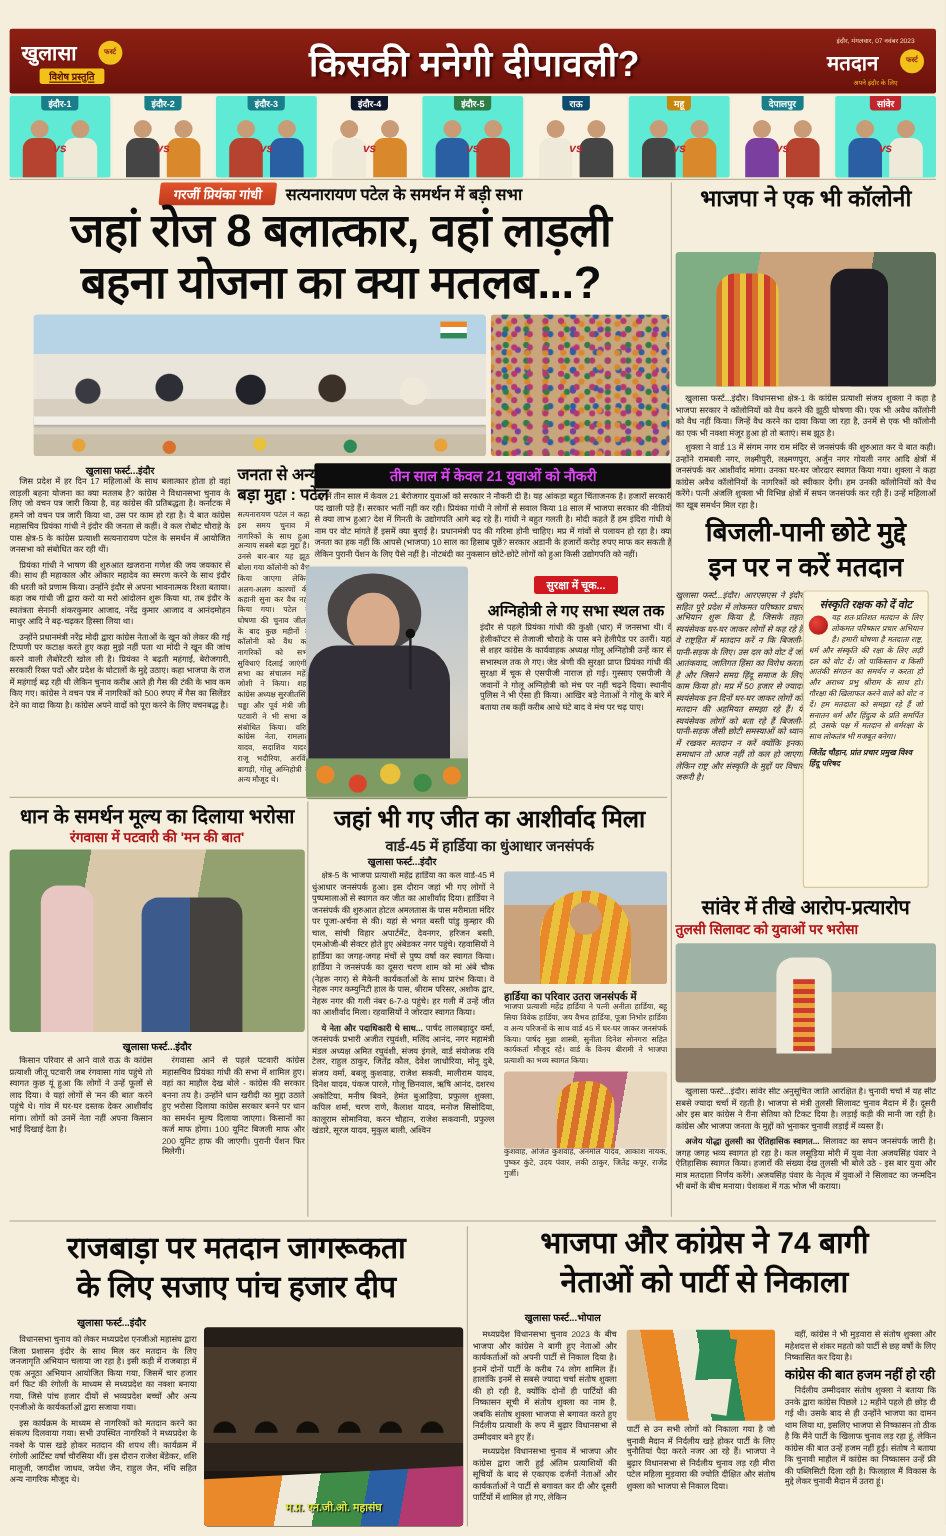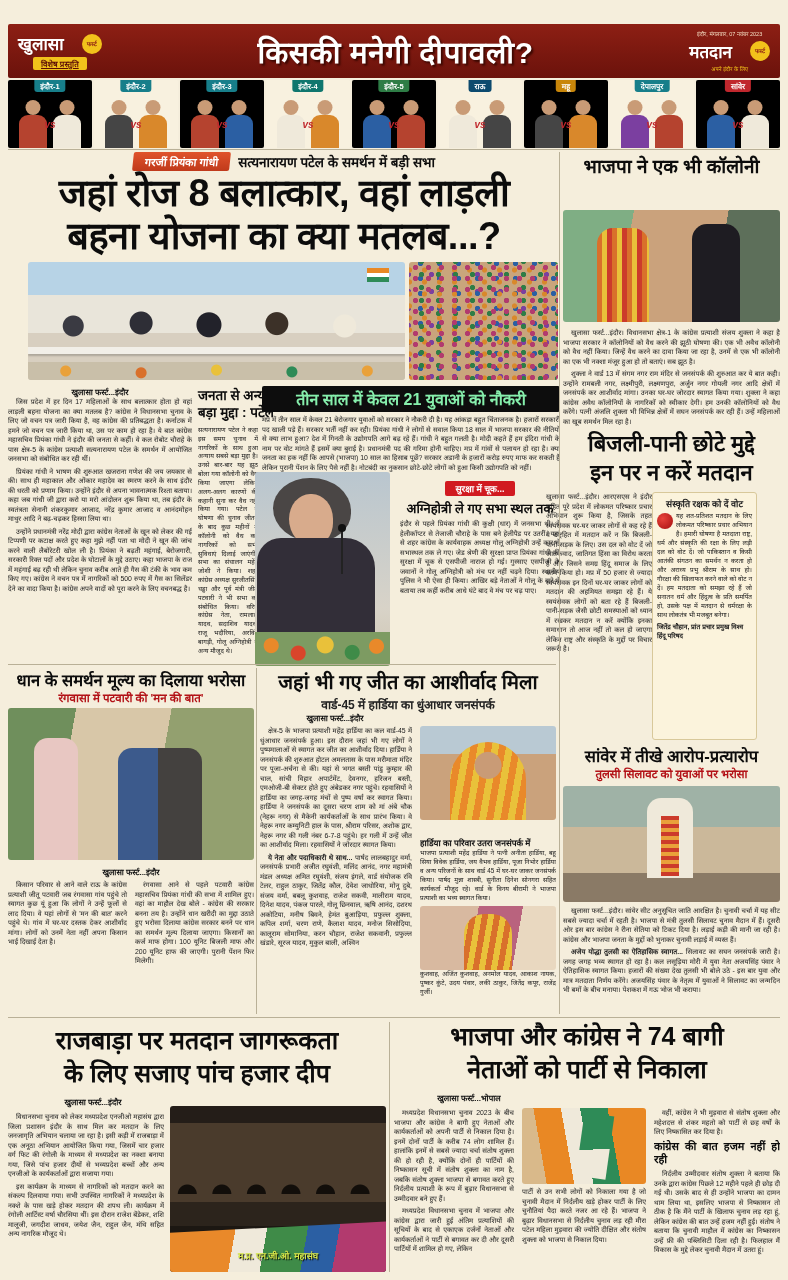--- a/index.html
+++ b/index.html
@@ -13,21 +13,21 @@
   .brand-row{display:flex;align-items:center;gap:18px;}
   .brand-word{color:#fff;font-weight:bold;font-size:17px;text-shadow:1px 1px 0 #40070342;}
   .badge-circle{background:#f2c21b;color:#8d1f14;font-size:6px;font-weight:bold;border-radius:50%;
                 width:20px;height:20px;display:flex;align-items:center;justify-content:center;text-align:center;line-height:1;}
   .special-box{background:#f2c21b;color:#5c0d07;font-size:8px;font-weight:bold;padding:1px 8px;border-radius:2px;text-decoration:underline;}
   .main-title{color:#fff;font-size:30px;font-weight:800;text-shadow:2px 2px 2px #3c0802;letter-spacing:.5px;}
   .right-dateline{color:#f4ddc2;font-size:5.5px;}
   .right-tagline{color:#f2c21b;font-size:5.5px;}
   
   .strip{position:absolute;left:8px;top:80px;width:772px;height:68px;display:flex;gap:2px;}
-  .seat{flex:1;position:relative;background:#000000;border-radius:2px;overflow:hidden;}
+  .seat{flex:1;position:relative;background:#5eead4;border-radius:2px;overflow:hidden;}
   .seat:nth-child(even){background:#f8f1df;}
   .seat-label{position:absolute;top:0;left:50%;transform:translateX(-50%);color:#fff;font-size:7.5px;
               font-weight:bold;padding:1px 6px;border-radius:0 0 3px 3px;white-space:nowrap;z-index:2;}
   .pair{position:absolute;bottom:0;left:0;right:0;height:56px;display:flex;align-items:flex-end;justify-content:center;text-align:center;}
   .person{position:relative;width:30px;height:52px;}
   .person::before{content:"";position:absolute;top:4px;left:50%;transform:translateX(-50%);
                   width:15px;height:15px;border-radius:50%;background:#c99b76;}
   .person::after{content:"";position:absolute;top:19px;left:50%;transform:translateX(-50%);
                  width:28px;height:33px;border-radius:9px 9px 0 0;background:var(--shirt,#b5432f);}
   .s1{--shirt:#b5432f}.s2{--shirt:#2b5fa3}.s3{--shirt:#efe9da}.s4{--shirt:#d9882b}.s5{--shirt:#454545}.s6{--shirt:#7b3fa0}
@@ -69,21 +69,21 @@
                      radial-gradient(circle,#2e7d46 2.2px,transparent 3px),
                      radial-gradient(circle,#d9882b 2.2px,transparent 3px),
                      radial-gradient(circle,#2b5fa3 2.2px,transparent 3px),
                      radial-gradient(circle,#7b3fa0 2.2px,transparent 3px);
     background-size:13px 11px,17px 13px,15px 12px,19px 15px,23px 17px;
     background-position:0 0,4px 6px,8px 2px,2px 9px,11px 4px;}
   .lead-cols{position:absolute;left:8px;top:386px;width:552px;height:280px;}
   .lc1{position:absolute;left:0;top:0;width:184px;height:280px;overflow:hidden;}
   .patel-head{position:absolute;left:190px;top:2px;width:122px;font-size:13.5px;font-weight:800;line-height:1.25;color:#0c0c0c;}
   .patel-body{position:absolute;left:190px;top:40px;width:60px;height:238px;overflow:hidden;font-size:6.4px;}
-  .jobs-bar{background:#0d0d0d;color:#86efac;font-size:16px;font-weight:800;text-align:center;padding:2px 0;border-radius:2px;}
+  .jobs-bar{background:#0d0d0d;color:#d946ef;font-size:12px;font-weight:800;text-align:center;padding:2px 0;border-radius:2px;}
   .jobs{position:absolute;left:254px;top:0;width:298px;}
   .jobs .body-txt{margin-top:3px;height:62px;overflow:hidden;}
   .ph-priyanka{position:absolute;left:247px;top:86px;width:135px;height:194px;
                background:linear-gradient(#b9c6cf,#d8d3c8 70%,#cfc6b2);}
   .py-hair{position:absolute;left:18px;top:6px;width:78px;height:64px;border-radius:48% 52% 46% 54%;background:#4a4645;}
   .py-face{position:absolute;left:34px;top:22px;width:44px;height:52px;border-radius:50% 50% 46% 54%;background:#d8ab8c;}
   .py-body{position:absolute;left:2px;top:66px;width:118px;height:96px;border-radius:24px 30px 0 0;background:#322e38;}
   .py-mic{position:absolute;left:86px;top:58px;width:2px;height:44px;background:#222;}
   .py-mic::before{content:"";position:absolute;top:-6px;left:-3px;width:8px;height:8px;border-radius:50%;background:#111;}
   .py-flowers{position:absolute;left:0;right:0;bottom:0;height:34px;
@@ -99,29 +99,29 @@
   
   .rc-head{position:absolute;left:563px;width:217px;text-align:center;font-weight:800;color:#0c0c0c;}
   .shukla-head{top:154px;font-size:19px;line-height:1.35;}
   .ph-shukla{position:absolute;left:563px;top:210px;width:217px;height:112px;
     background:linear-gradient(100deg,#7fae84 0 30%,#caa27c 30% 70%,#5d6f5a 70%);}
   .ph-shukla::before{content:"";position:absolute;left:34px;top:18px;width:52px;height:94px;border-radius:16px 16px 0 0;
     background:repeating-linear-gradient(90deg,#d9702b 0 5px,#e9c13a 5px 10px,#cc3b2b 10px 15px);}
   .ph-shukla::after{content:"";position:absolute;right:40px;top:14px;width:48px;height:98px;border-radius:15px 15px 0 0;background:#1e1c22;}
   .shukla-body{position:absolute;left:563px;top:328px;width:217px;height:98px;overflow:hidden;}
   .bijli-head{top:430px;font-size:22px;line-height:1.3;text-align:center;}
-  .bijli-wrap{position:absolute;left:546px;top:492px;width:217px;height:248px;display:flex;gap:0;}
+  .bijli-wrap{position:absolute;left:563px;top:492px;width:217px;height:248px;display:flex;gap:0;font-style:italic;}
   .bijli-txt{width:106px;height:248px;overflow:hidden;}
   .skt-box{width:105px;box-sizing:border-box;background:#fbf3dc;border:1px solid #d8c89a;border-radius:3px;padding:4px;}
   .skt-head{font-size:9px;font-weight:bold;text-align:center;margin-bottom:2px;color:#222;}
   .skt-dot{width:16px;height:16px;border-radius:50%;background:radial-gradient(circle at 35% 35%,#e8433b,#a50f0f);float:left;margin:1px 3px 1px 0;}
   .skt-body{font-size:6.4px;line-height:1.4;text-align:justify;}
   .skt-sign{font-size:6.6px;font-weight:bold;margin-top:2px;}
   .sanwer-head{top:744px;font-size:16.5px;}
-  .sanwer-sub{position:absolute;left:563px;top:766px;width:217px;text-align:center;font-size:11.5px;font-weight:bold;color:#b31217;}
+  .sanwer-sub{position:absolute;left:563px;top:766px;width:217px;text-align:left;font-size:11.5px;font-weight:bold;color:#b31217;}
   .ph-sanwer{position:absolute;left:563px;top:786px;width:217px;height:116px;
     background:linear-gradient(#9fb2a6 0 35%,#cbb89a 35% 75%,#8a7a66 75%);}
   .ph-sanwer::before{content:"";position:absolute;left:84px;top:12px;width:46px;height:80px;border-radius:14px 14px 0 0;background:#efe9da;}
   .ph-sanwer::after{content:"";position:absolute;left:98px;top:30px;width:18px;height:60px;
     background:repeating-linear-gradient(#cc3b2b 0 4px,#e9a13a 4px 8px);}
   .sanwer-body{position:absolute;left:563px;top:906px;width:217px;height:108px;overflow:hidden;}
   
   .dhaan-head{position:absolute;left:8px;top:668px;width:246px;text-align:center;font-size:16.5px;font-weight:800;color:#0c0c0c;}
   .dhaan-sub{position:absolute;left:8px;top:690px;width:246px;text-align:center;font-size:11.5px;font-weight:bold;color:#b31217;}
   .ph-dhaan{position:absolute;left:8px;top:708px;width:246px;height:152px;
@@ -133,21 +133,21 @@
   .dhaan-cols{position:absolute;left:8px;top:880px;width:246px;height:134px;column-count:2;column-gap:8px;overflow:hidden;}
   .hardia-head{position:absolute;left:260px;top:668px;width:296px;text-align:center;font-size:20px;font-weight:800;color:#0c0c0c;}
   .hardia-sub{position:absolute;left:260px;top:696px;width:296px;text-align:center;font-size:12px;font-weight:bold;color:#222;}
   .hardia-date{position:absolute;left:260px;top:712px;width:150px;}
   .hardia-left{position:absolute;left:260px;top:726px;width:152px;height:288px;overflow:hidden;}
   .hardia-right{position:absolute;left:420px;top:726px;width:136px;height:288px;overflow:hidden;}
   .ph-hardia1{width:136px;height:94px;background:linear-gradient(#b9c9d3 0 30%,#caa27c 30%);position:relative;border-radius:3px;overflow:hidden;}
   .ph-hardia1::before{content:"";position:absolute;left:30px;top:16px;width:76px;height:78px;border-radius:38px 38px 0 0;
     background:radial-gradient(circle at 50% 30%,#c99b76 13px,transparent 14px),
                repeating-linear-gradient(100deg,#e9c13a 0 7px,#e9892a 7px 14px);}
-  .cap-head{font-size:8.5px;font-weight:bold;margin:17px 0 1px;color:#111;}
+  .cap-head{font-size:8.5px;font-weight:bold;margin:4px 0 1px;color:#111;}
   .cap-txt{font-size:6.4px;line-height:1.4;text-align:justify;color:#222;}
   .ph-hardia2{width:136px;height:64px;margin-top:3px;background:linear-gradient(100deg,#d8b9a0 0 40%,#b9637e 40% 70%,#e9d8c0 70%);position:relative;border-radius:3px;}
   .ph-hardia2::before{content:"";position:absolute;left:44px;top:8px;width:48px;height:56px;border-radius:20px 20px 0 0;
     background:repeating-linear-gradient(100deg,#e9c13a 0 6px,#d9702b 6px 12px);}
   
   .raj-head{position:absolute;left:8px;top:1024px;width:378px;text-align:center;font-size:25px;line-height:1.32;font-weight:800;color:#0c0c0c;}
   .raj-date{position:absolute;left:8px;top:1096px;width:170px;}
   .raj-txt{position:absolute;left:8px;top:1112px;width:156px;height:160px;overflow:hidden;}
   .ph-raj{position:absolute;left:170px;top:1106px;width:216px;height:166px;
     background:linear-gradient(#241d18 0 10%,#4a3b2c 10% 58%,#2c241c 58% 72%,#1c1712 72%);}
@@ -165,21 +165,21 @@
     font-size:9px;font-weight:800;text-shadow:1px 1px 1px #000;}
   .baagi-head{position:absolute;left:394px;top:1020px;width:386px;text-align:center;font-size:25px;line-height:1.32;font-weight:700;color:#0c0c0c;}
   .baagi-date{position:absolute;left:394px;top:1092px;width:150px;}
   .baagi-c1{position:absolute;left:394px;top:1108px;width:120px;height:164px;overflow:hidden;}
   .baagi-c2{position:absolute;left:522px;top:1108px;width:124px;height:164px;overflow:hidden;}
   .ph-flags{width:124px;height:76px;border-radius:3px;position:relative;overflow:hidden;
     background:linear-gradient(80deg,#d9b98a 0 18%,#e98824 18% 38%,#efe9da 38% 52%,#2e8b57 52% 72%,#e98824 72%);}
   .ph-flags::before{content:"";position:absolute;left:58px;top:6px;width:30px;height:64px;
     background:linear-gradient(170deg,#2e8b57 0 55%,#efe9da 55%);transform:rotate(8deg);}
   .baagi-c2 .body-txt{margin-top:3px;}
-  .baagi-c3{position:absolute;left:654px;top:1108px;width:126px;height:164px;overflow:hidden;}
+  .baagi-c3{position:absolute;left:654px;top:1108px;width:126px;height:164px;overflow:hidden;font-family:Liberation Serif, serif;}
   .baagi-sub{font-size:11px;font-weight:800;margin:3px 0 2px;color:#0c0c0c;line-height:1.25;}
 </style>
 </head>
 <body>
 
 <div class="page">
 
   <header class="masthead">
     <div class="brand-left">
       <div class="brand-row">
@@ -218,21 +218,21 @@
     </div>
     <div class="seat">
       <div class="seat-label" style="background:#177e8a">इंदौर-3</div>
       <div class="pair">
           <div class="person s1"></div>
           <span class="vs">vs</span>
           <div class="person s2"></div>
         </div>
     </div>
     <div class="seat">
-      <div class="seat-label" style="background:#0f766e">इंदौर-4</div>
+      <div class="seat-label" style="background:#0f172a">इंदौर-4</div>
       <div class="pair">
           <div class="person s3"></div>
           <span class="vs">vs</span>
           <div class="person s4"></div>
         </div>
     </div>
     <div class="seat">
       <div class="seat-label" style="background:#2e7d46">इंदौर-5</div>
       <div class="pair">
           <div class="person s2"></div>

